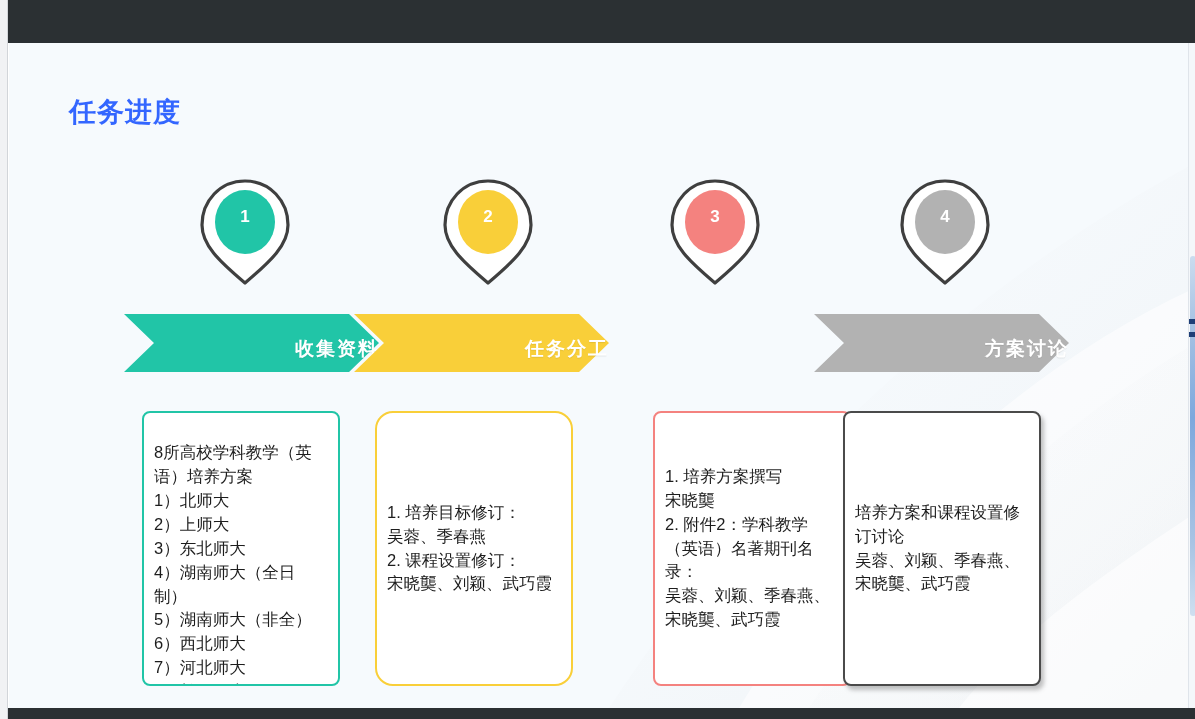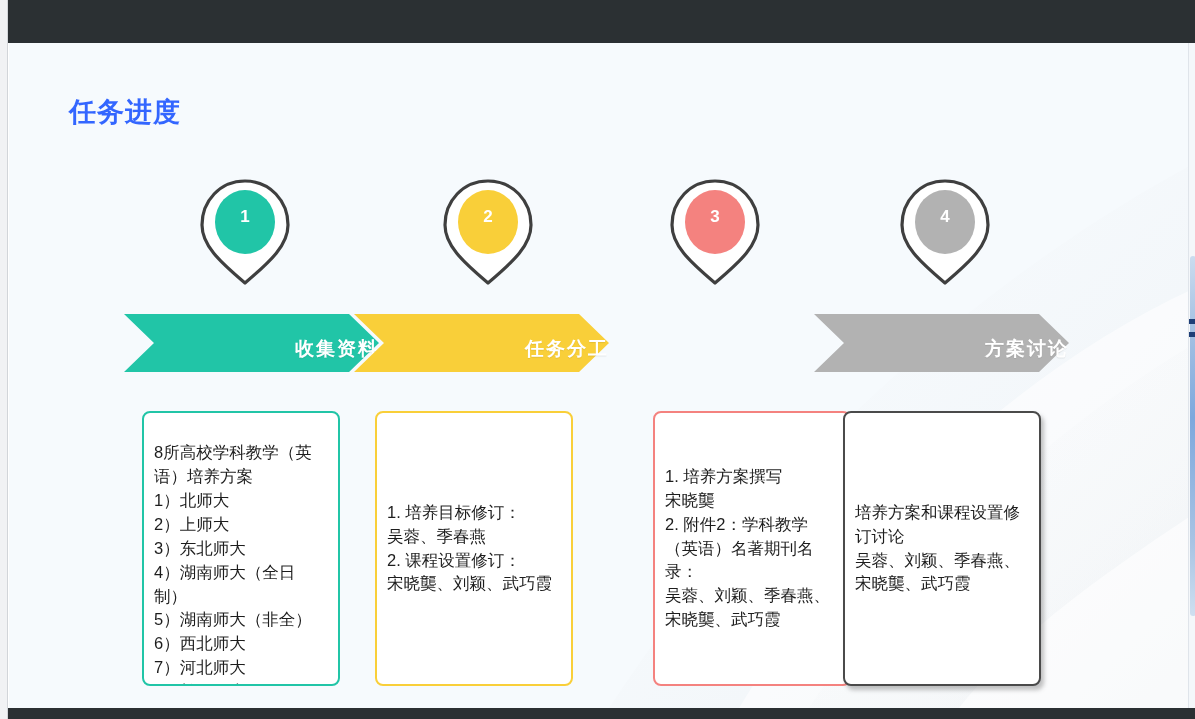--- a/index.html
+++ b/index.html
@@ -185,21 +185,21 @@
     line-height: 1.45;
     color: #1d1d1d;
     white-space: pre-line;
     word-break: break-all;
   }
   .card-body.top-aligned {
     align-self: flex-start;
     padding-top: 28px;
   }
   .card-1 { left: 133px; border-color: #21c5a7; }
-  .card-2 { left: 366px; border-color: #f9cf39; }
+  .card-2 { left: 366px; border-color: #f9cf39; border-radius: 18px; }
   .card-3 { left: 607px; border-color: #f4827f; margin-left: 37px; }
   .card-4 { left: 834px; border-color: #4a4a4a; }
 </style>
 </head>
 <body>
 
 <div id="viewport">
 
   <div class="slide">
 

